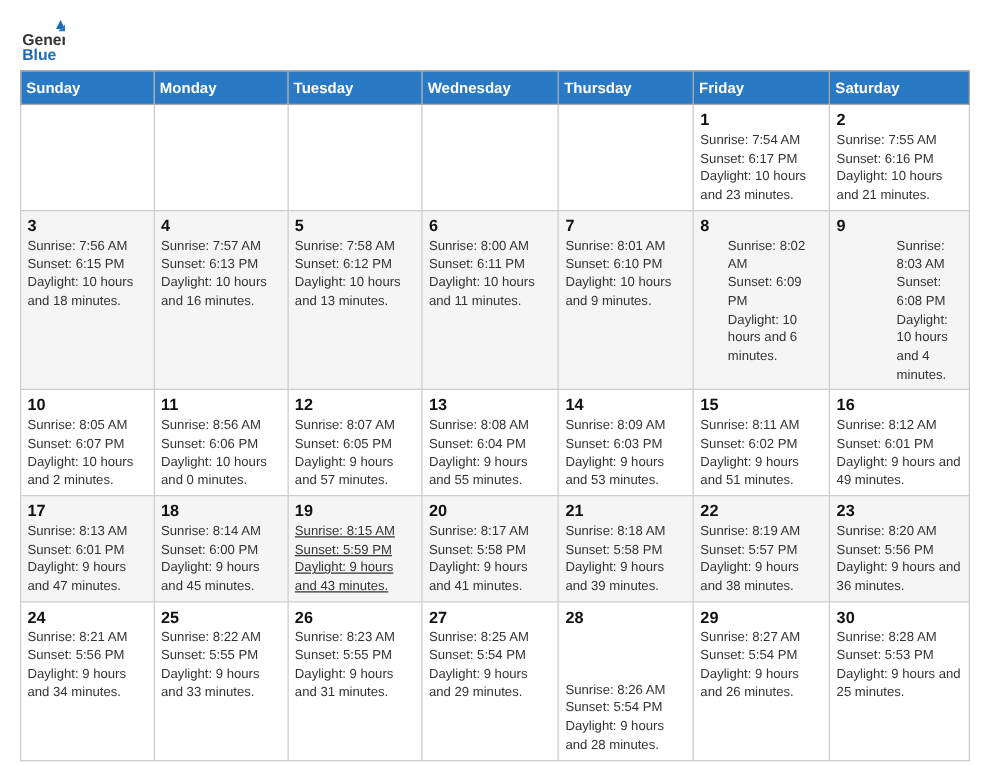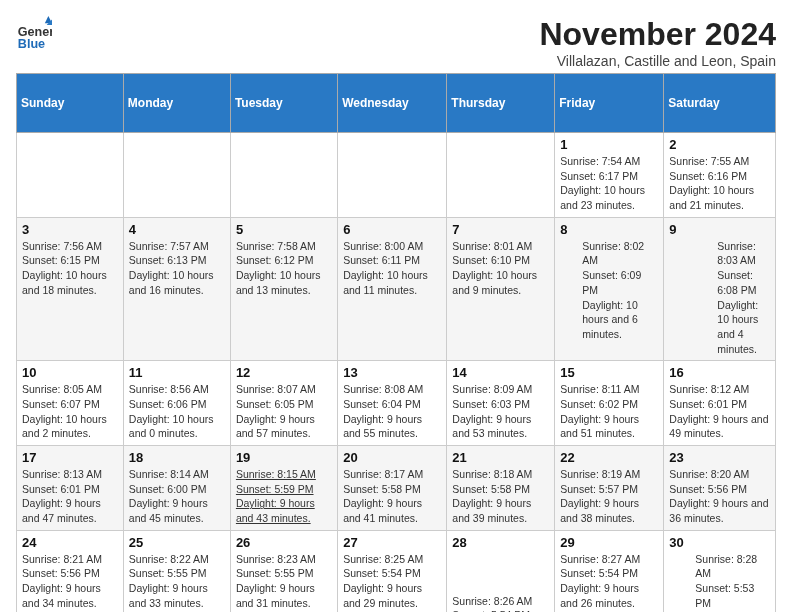--- a/index.html
+++ b/index.html
@@ -41,21 +41,21 @@
       color: #444;
     }
     .calendar {
       width: 100%;
       border-collapse: collapse;
       font-size: 11px;
     }
     .calendar thead tr th {
       background-color: #2979c5;
       color: #fff;
-      padding: 22px 4px;
+      padding: 6px 4px;
       text-align: left;
       font-size: 12px;
       font-weight: bold;
       border: 1px solid #aaa;
     }
     .calendar tbody tr td {
       vertical-align: top;
       border: 1px solid #ccc;
       padding: 4px 5px;
       min-height: 70px;
@@ -86,24 +86,20 @@
 
 <div class="header-top">
   <div class="logo">
     <svg class="logo-icon" viewBox="0 0 40 40">
       <text x="2" y="22" font-size="14" font-weight="bold" fill="#333">General</text>
       <text x="2" y="36" font-size="14" font-weight="bold" fill="#1e6bb8">Blue</text>
       <polygon points="32,8 40,8 36,0" fill="#1e6bb8"></polygon>
       <polygon points="34,10 40,10 40,4" fill="#2979c5"></polygon>
     </svg>
   </div>
-  <div class="title-block">
-    <div class="month-title">November 2024</div>
-    <div class="subtitle">Villalazan, Castille and Leon, Spain</div>
-  </div>
 </div>
 
 <table class="calendar">
   <thead>
     <tr>
     <th>Sunday</th>
         <th>Monday</th>
         <th>Tuesday</th>
         <th>Wednesday</th>
         <th>Thursday</th>
@@ -295,19 +291,19 @@
 Daylight: 9 hours and 28 minutes.</div>
         </td>
         <td>
           <span class="day-number">29</span>
           <div class="day-info" style="white-space: pre-line;">Sunrise: 8:27 AM
 Sunset: 5:54 PM
 Daylight: 9 hours and 26 minutes.</div>
         </td>
         <td>
           <span class="day-number">30</span>
-          <div class="day-info" style="white-space: pre-line; margin-left: 26px;">Sunrise: 8:28 AM
+          <div class="day-info" style="white-space: pre-line;">Sunrise: 8:28 AM
 Sunset: 5:53 PM
 Daylight: 9 hours and 25 minutes.</div>
         </td>
       </tr>
     </tbody>
 </table>
 
 </body></html>

